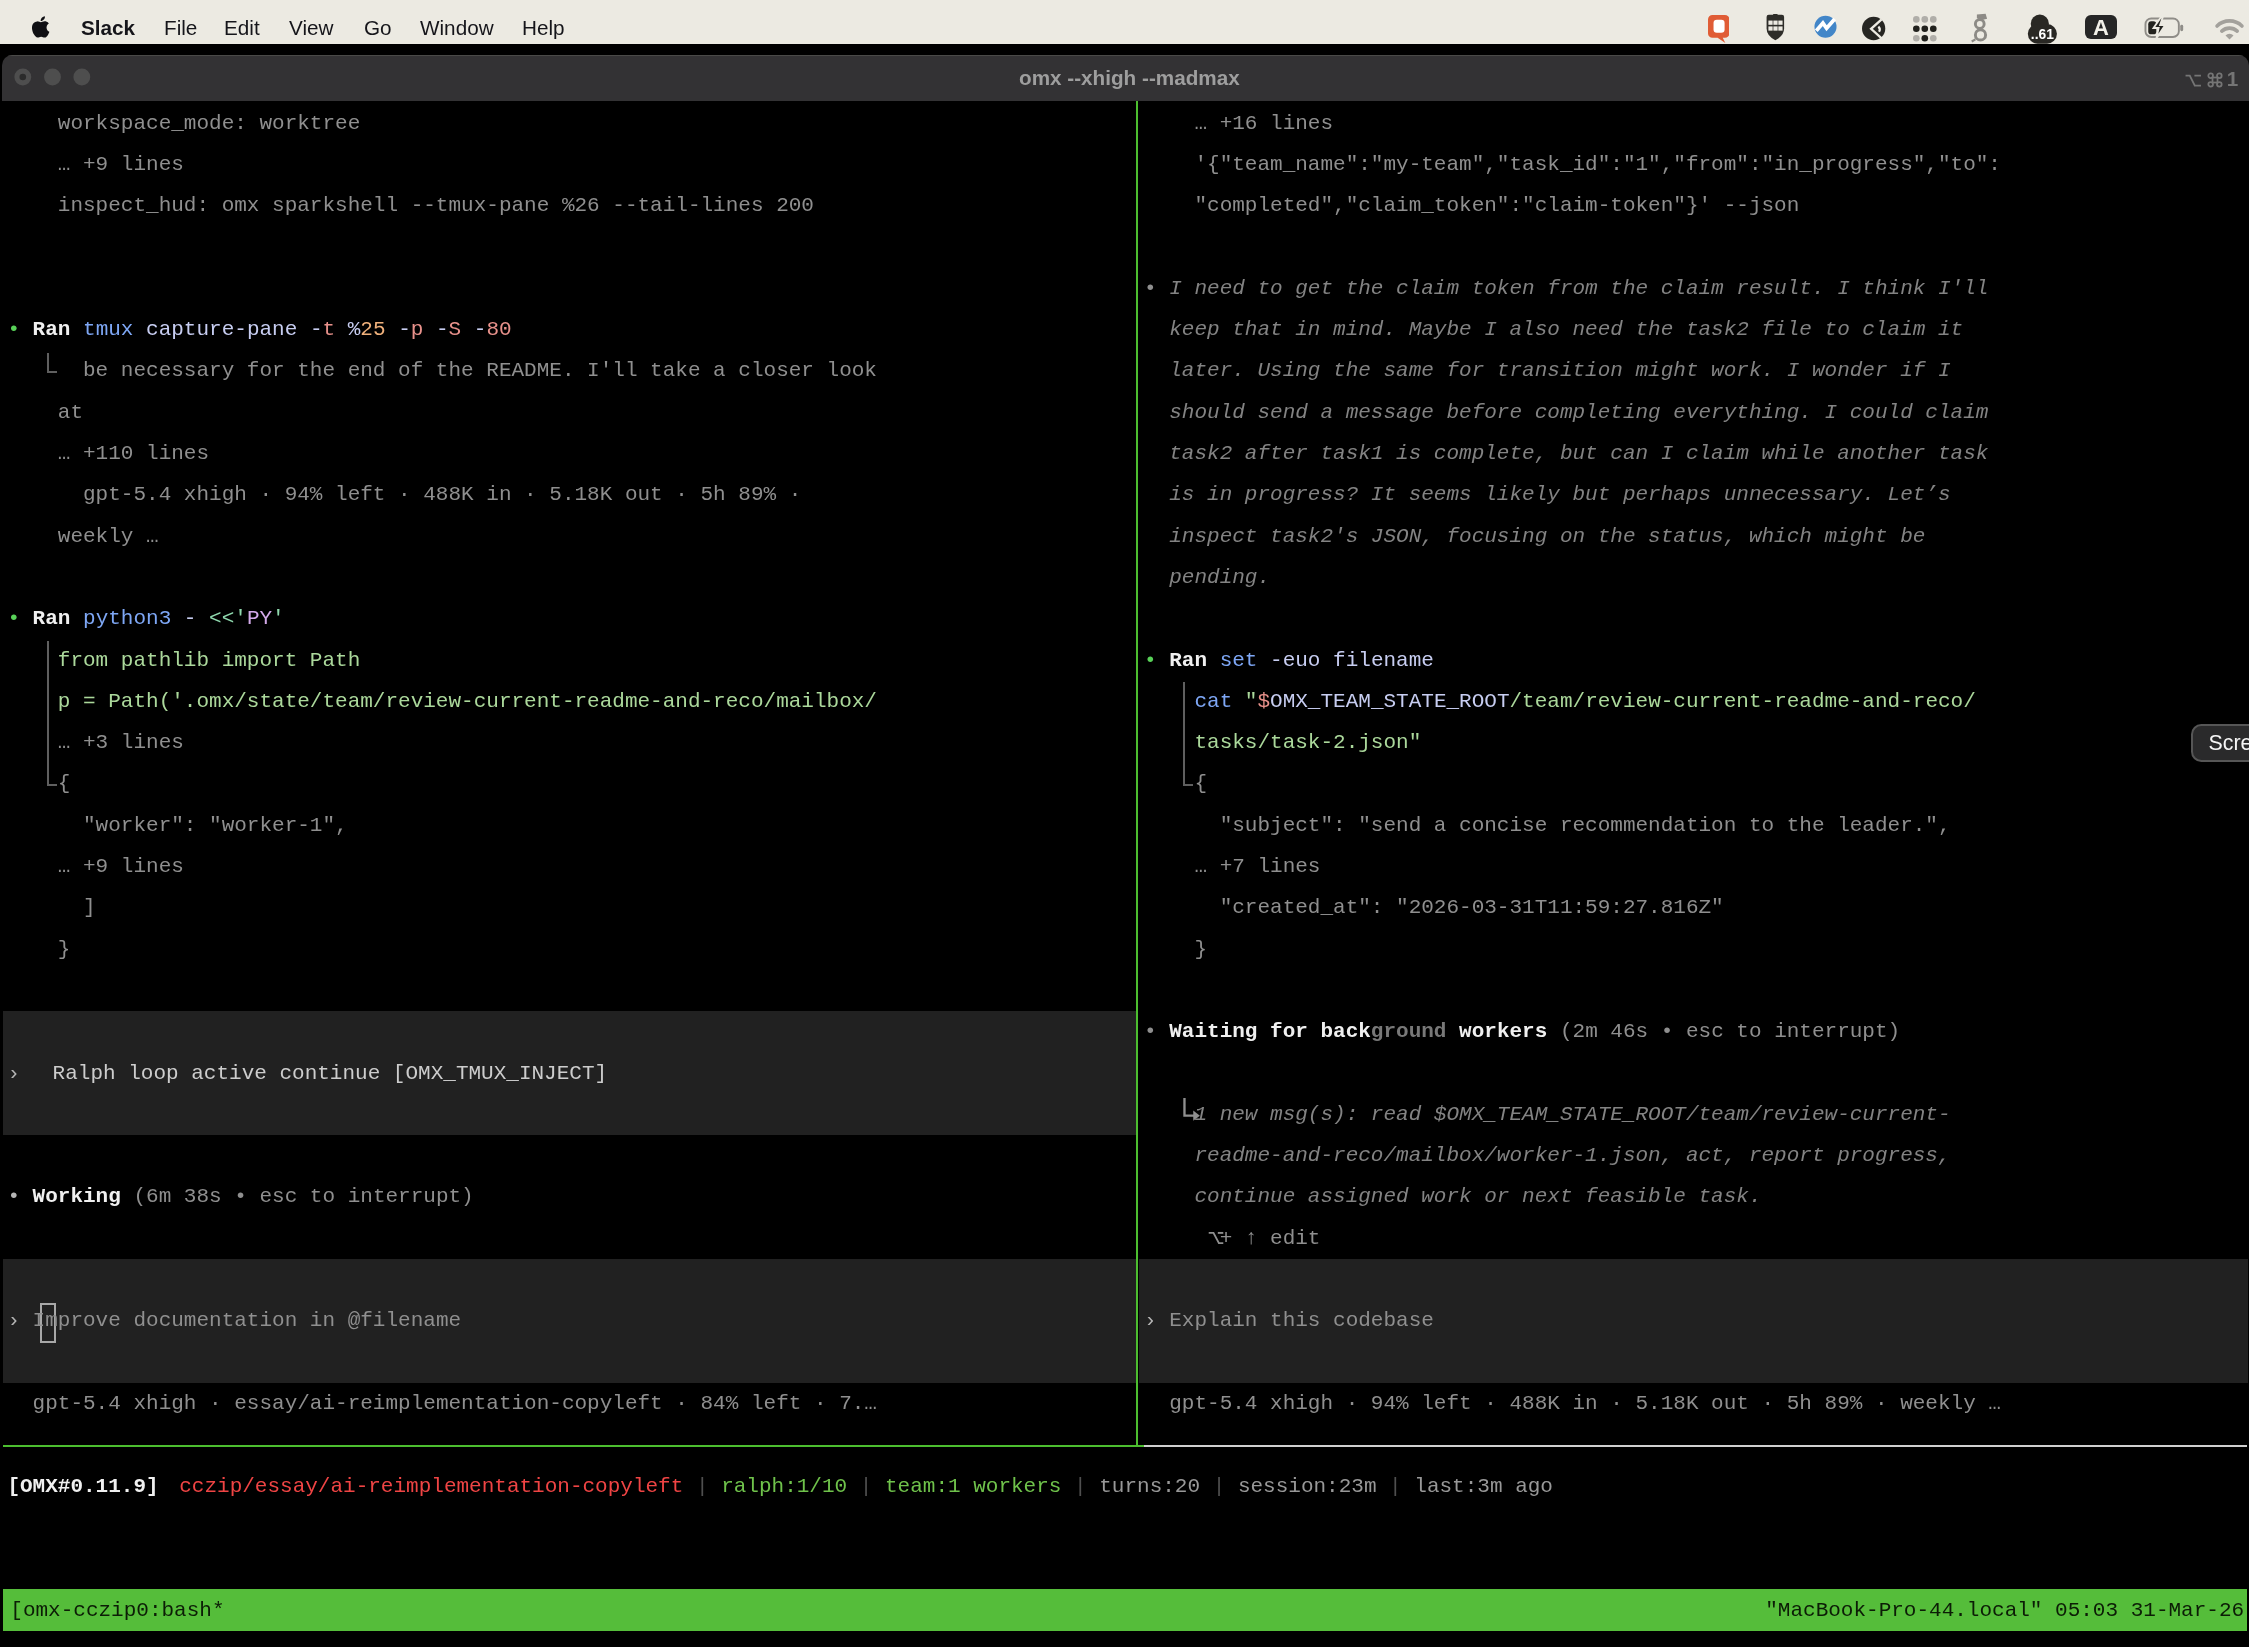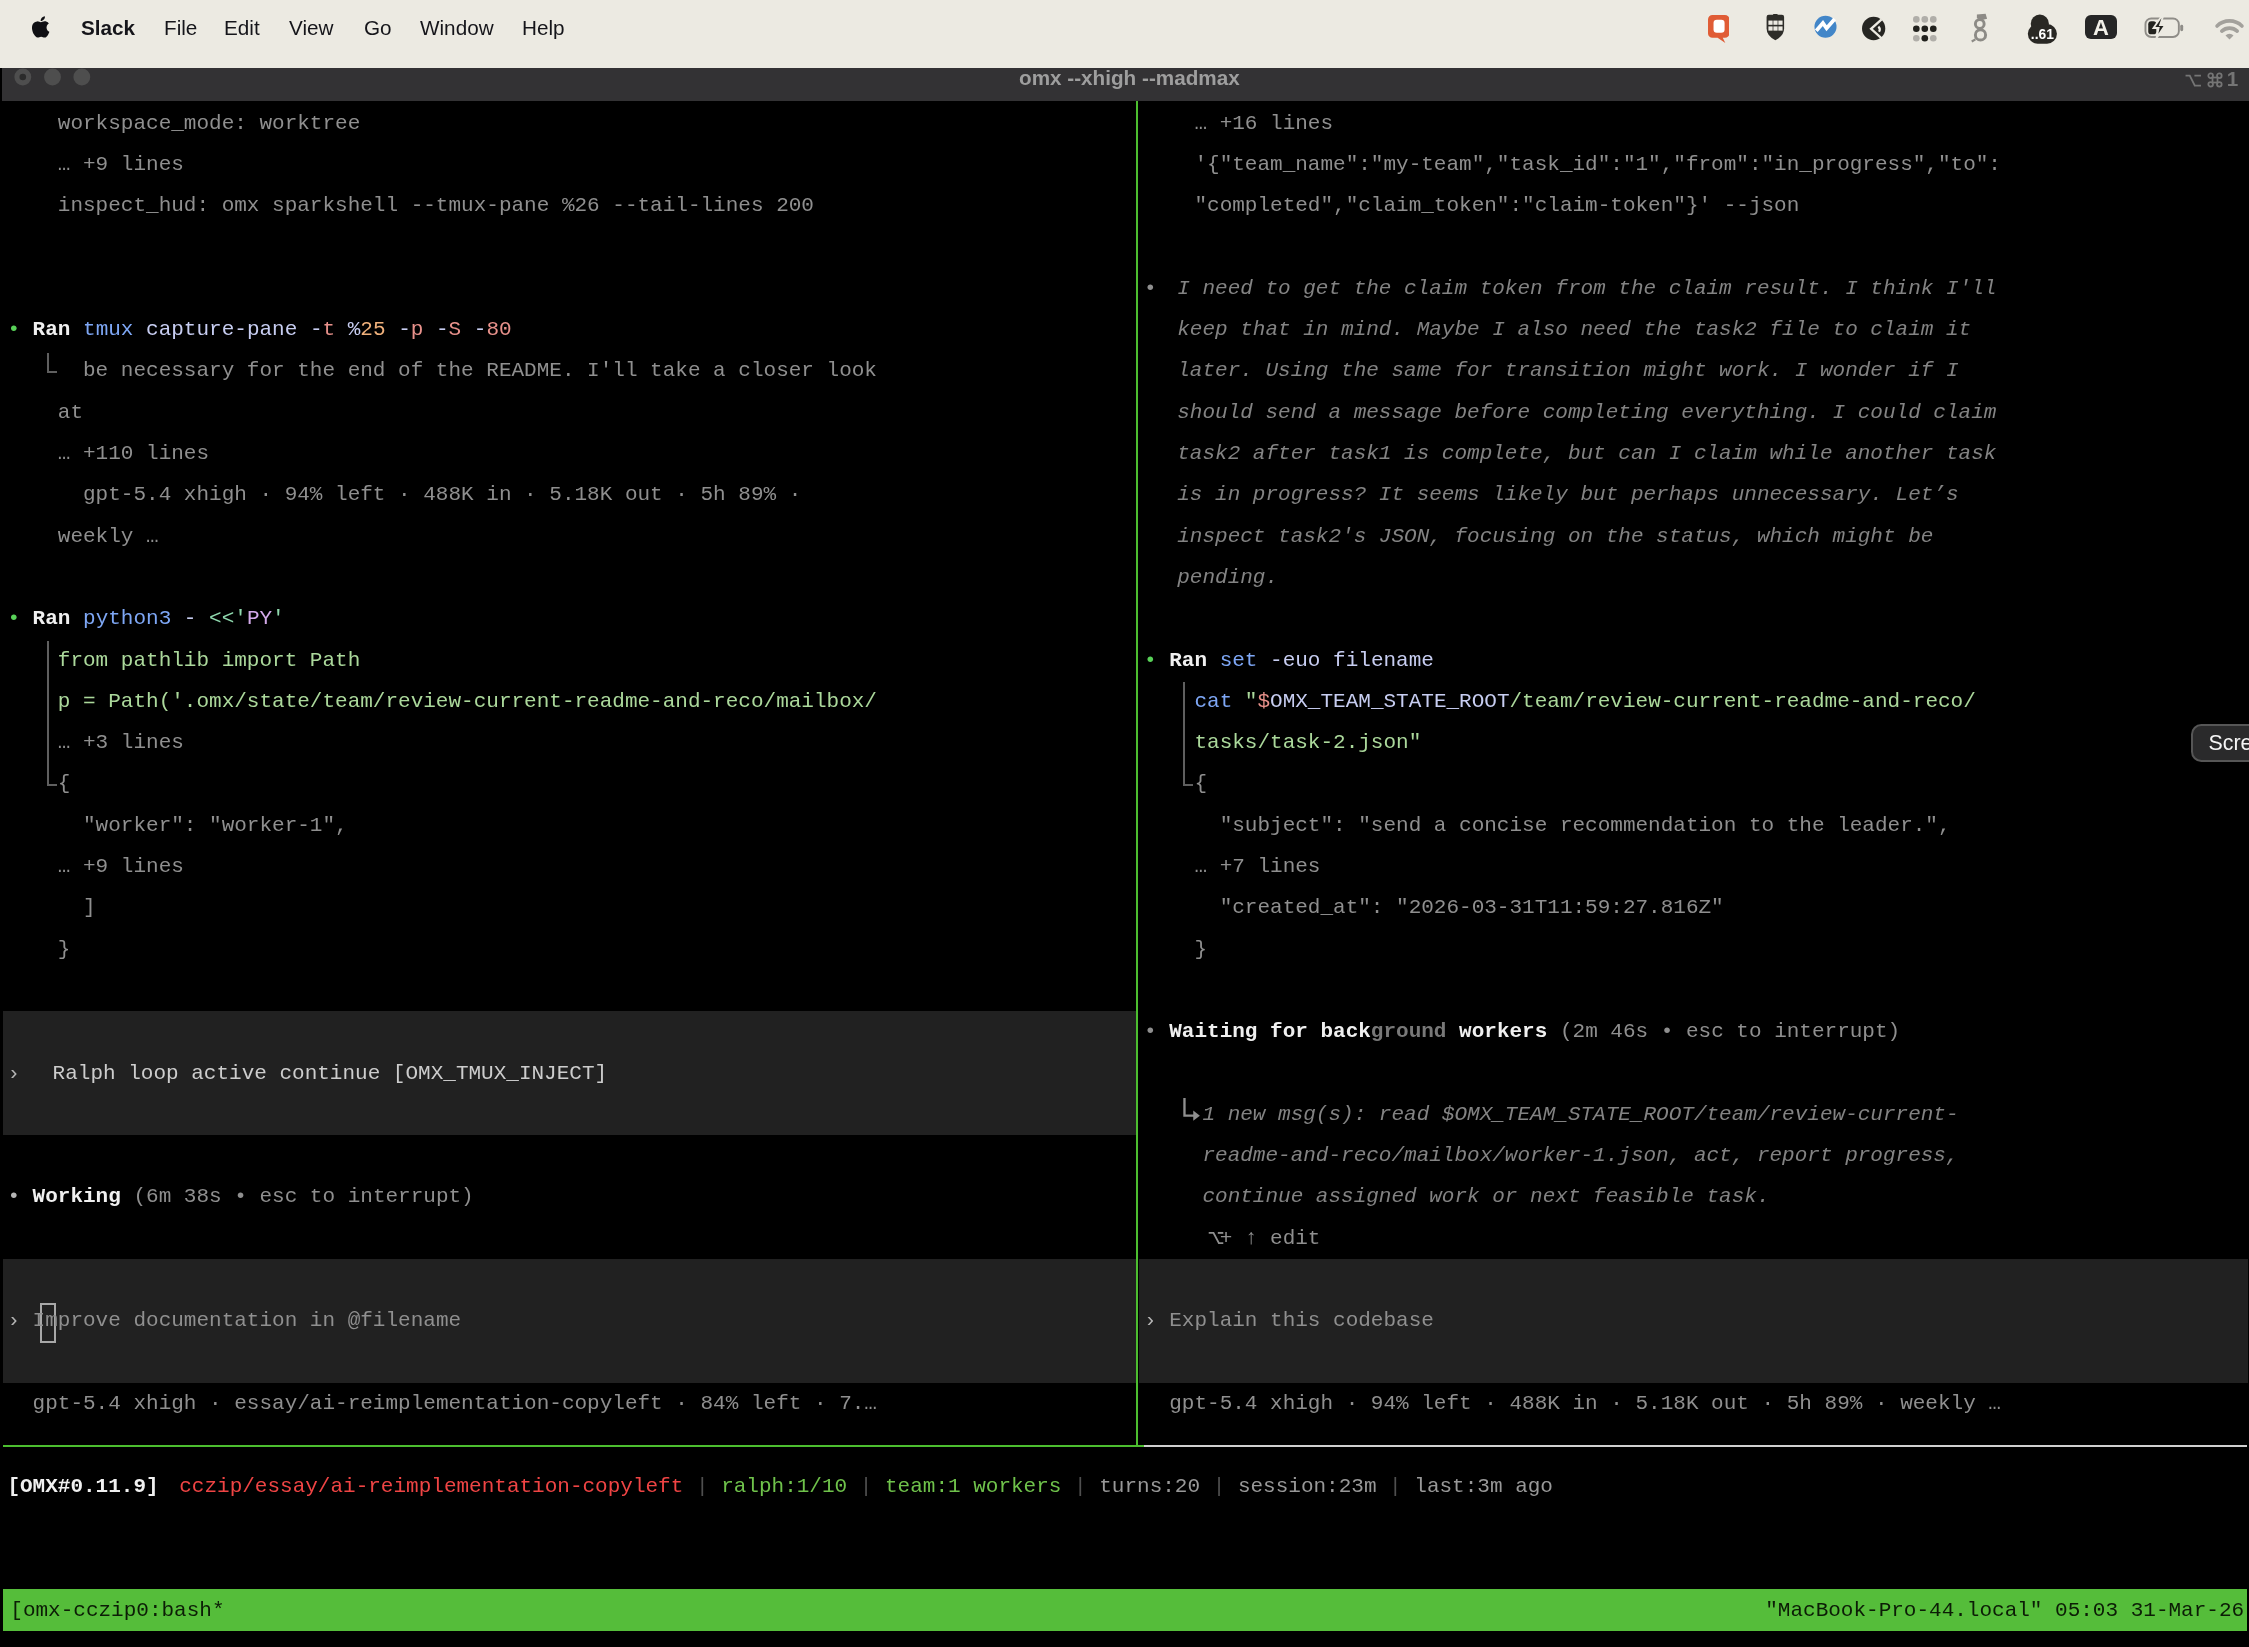--- a/index.html
+++ b/index.html
@@ -1,36 +1,36 @@
 <!DOCTYPE html>
 <html style="font-size:11.8px"><head><meta charset="utf-8"><style>
 * { margin:0; padding:0; box-sizing:border-box; }
 html,body { width:2250px; height:1648px; background:#000; overflow:hidden; position:relative; }
 .mono, .tr { font-family:"Liberation Mono",monospace; font-size:21px; line-height:41px; }
 .tr { position:absolute; white-space:pre; height:41px; }
 .g  { color:#8f8f8f; }
 .g2 { color:#989898; }
 .w  { color:#f0f0f0; font-weight:bold; }
 .wd { color:#787878; font-weight:bold; }
-.it { color:#838383; font-style:italic;margin-left:8px; }
+.it { color:#838383; font-style:italic; }
 .bl { color:#7ea7f5; }
 .lv { color:#c7cdf1; }
 .sm { color:#e8918b; }
 .orn{ color:#efb07b; }
 .grn{ color:#abd89b;text-align:center; }
 .mi { color:#8fd9ae; }
 .li { color:#d3a9e9; }
 .gb { color:#58d158; }
 .cy { color:#ef4444;margin-left:8px; }
 .sg { color:#6fc24b; }
 .pp { color:#4f4f4f; }
 .pt { color:#cdcdcd;margin-left:20px; }
 .pr { color:#b5b5b5; }
 .cn { position:absolute; background:#5f5f5f; }
-#menubar { position:absolute; left:0; top:0; width:2250px; height:68px; background:#eceae2; }
+#menubar { position:absolute; left:0; top:0; width:2250px; height:44px; background:#eceae2; }
 .mi-item { position:absolute; top:0; height:55px; line-height:55px; font-family:"Liberation Sans",sans-serif;
   font-size:20.7px; color:#15151a; }
 #win { position:absolute; left:1.5px; top:55px; width:2247px; height:1592px; background:#000;
   border-radius:10.3px 10.3px 8.9px 8.9px; overflow:hidden; }
 #titlebar { position:absolute; left:0; top:0; width:100%; height:46px; background:#333234;
   border-top:0.7px solid #4a4a48; }
 #title { position:absolute; left:4.4px; width:100%; text-align:center; top:0; height:43px; line-height:43px;
   font-family:"Liberation Sans",sans-serif; font-weight:bold; font-size:20.7px; color:#9e9e9e; }
 .panel { position:absolute; background:#212121; }
 </style></head>

